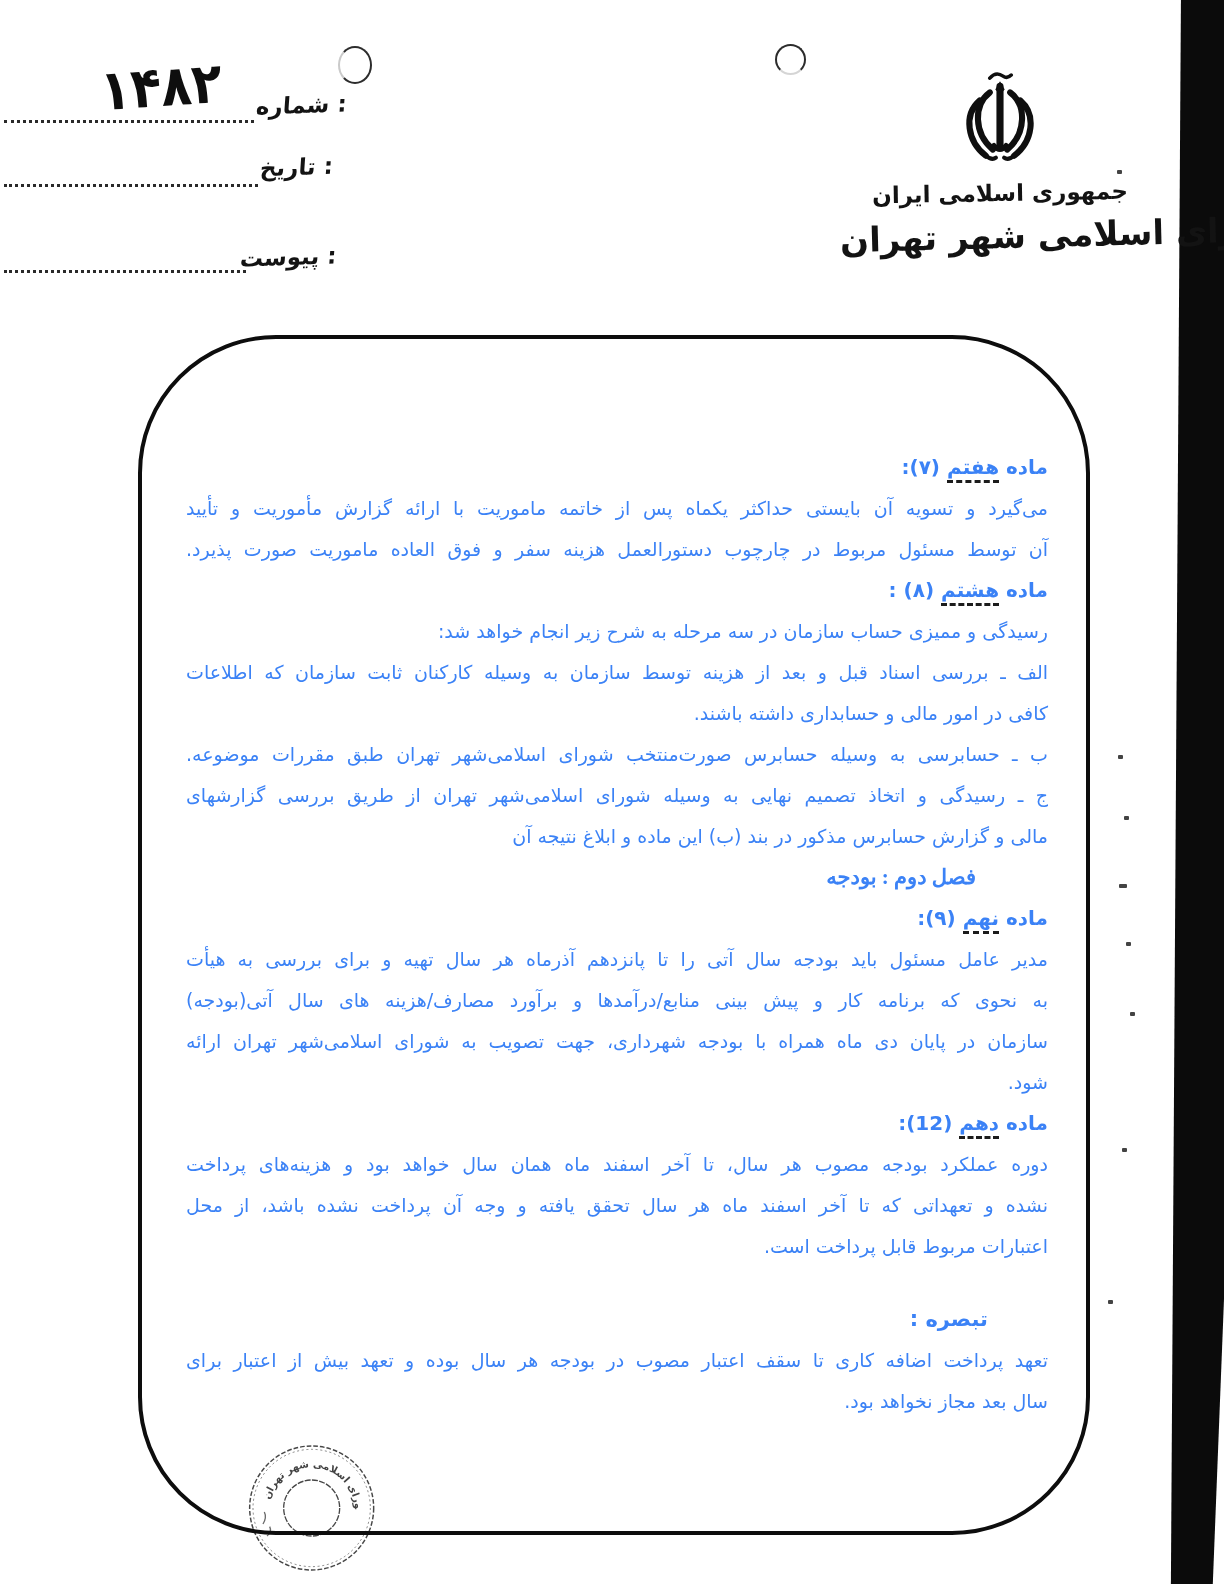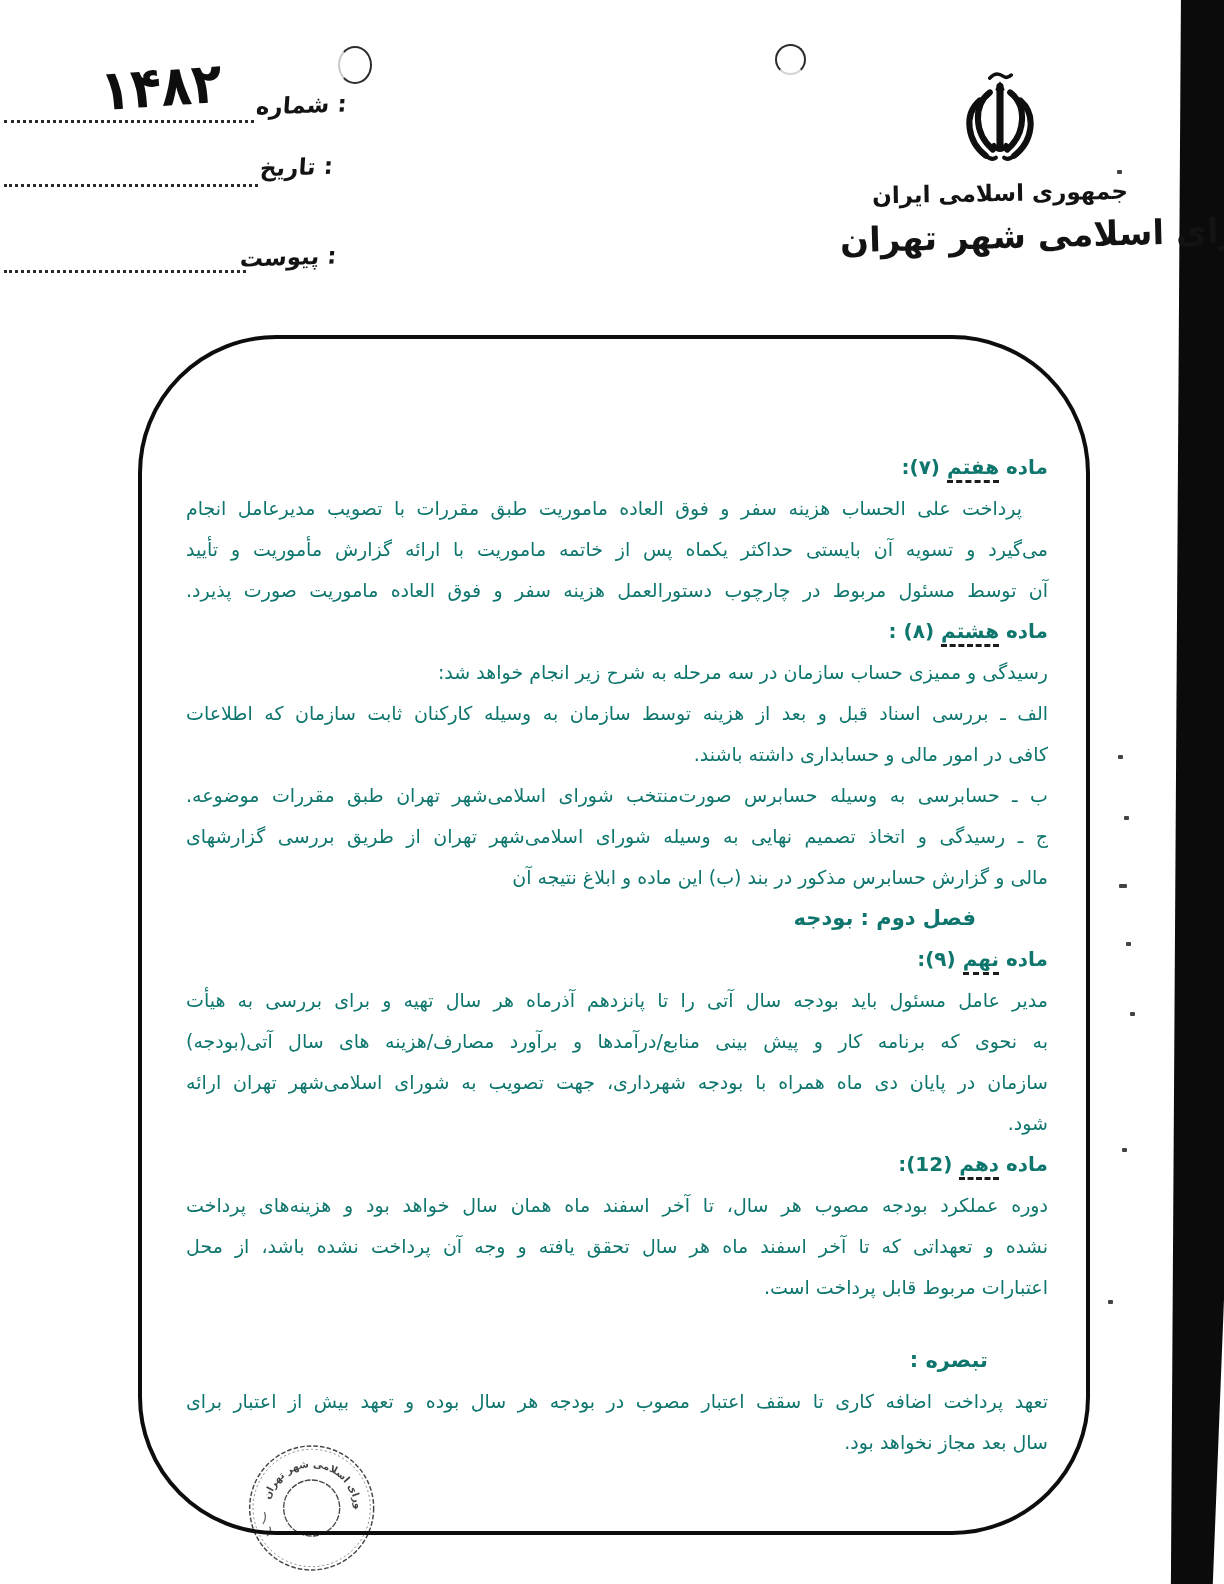--- a/index.html
+++ b/index.html
@@ -26,27 +26,27 @@
   .dotline{border-bottom:3px dotted #2a2a2a;height:24px;}
   .flabel{font-size:23px;font-weight:bold;transform:rotate(-2deg) skewX(-6deg);white-space:nowrap;}
   .handnum{font-size:50px;font-weight:bold;letter-spacing:3px;
            transform:rotate(-4deg) scaleY(1.12);color:#0e0e0e;}
 
   
   .frame{left:138px;top:335px;width:944px;height:1192px;border:4px solid #0d0d0d;
          border-radius:138px;background:transparent;z-index:3;}
   .content{left:142px;top:335px;width:944px;height:1192px;z-index:4;direction:rtl;
            padding:112px 38px 0 44px;box-sizing:border-box;}
-  .line{font-size:19px;line-height:41px;text-align:right;color:#0f766e;font-weight:500;
+  .line{font-size:19px;line-height:41px;text-align:right;color:#3b82f6;font-weight:500;
         white-space:nowrap;}
   .line.j{white-space:normal;text-align:justify;text-align-last:justify;}
   .line.indent{text-indent:26px;}
   .line.h{font-weight:bold;font-size:20px;white-space:nowrap;}
   .line.h .u{border-bottom:3px dashed #1c1c1c;padding-bottom:1px;}
-  .line.chapter{font-weight:bold;font-size:21px;padding-right:72px;}
+  .line.chapter{font-weight:bold;font-size:21px;padding-right:72px;font-family:Liberation Serif, serif;}
   .line.note{font-weight:bold;font-size:21px;padding-right:60px;letter-spacing:1px;margin-top:32px;}
 
   
   .stamp{left:208px;top:1444px;width:210px;height:140px;z-index:2;opacity:.9;}
 </style>
 </head>
 <body>
 
 <div class="abs scan-strip"></div>
 <div class="abs punch p1"></div>
@@ -89,21 +89,20 @@
 <div class="abs dotline" style="left:4px;top:160px;width:254px"></div>
 <div class="abs flabel" style="left:260px;top:154px">تاریخ :</div>
 
 <div class="abs dotline" style="left:4px;top:246px;width:242px"></div>
 <div class="abs flabel" style="left:240px;top:244px">پیوست :</div>
 
 <div class="abs frame"></div>
 
 <div class="abs content">
   <div class="line h"><span>ماده</span> <span class="u">هفتم</span> <span>(۷):</span></div>
-  <div class="line j indent">پرداخت علی الحساب هزینه سفر و فوق العاده ماموریت طبق مقررات با تصویب مدیرعامل انجام</div>
   <div class="line j">می‌گیرد و تسویه آن بایستی حداکثر یکماه پس از خاتمه ماموریت با ارائه گزارش مأموریت و تأیید</div>
   <div class="line j">آن توسط مسئول مربوط در چارچوب دستورالعمل هزینه سفر و فوق العاده ماموریت صورت پذیرد.</div>
 
   <div class="line h"><span>ماده</span> <span class="u">هشتم</span> <span>(۸) :</span></div>
   <div class="line">رسیدگی و ممیزی حساب سازمان در سه مرحله به شرح زیر انجام خواهد شد:</div>
   <div class="line j">الف ـ بررسی اسناد قبل و بعد از هزینه توسط سازمان به وسیله کارکنان ثابت سازمان که اطلاعات</div>
   <div class="line">کافی در امور مالی و حسابداری داشته باشند.</div>
   <div class="line j">ب ـ حسابرسی به وسیله حسابرس صورت‌منتخب شورای اسلامی‌شهر تهران طبق مقررات موضوعه.</div>
   <div class="line j">ج ـ رسیدگی و اتخاذ تصمیم نهایی به وسیله شورای اسلامی‌شهر تهران از طریق بررسی گزارشهای</div>
   <div class="line">مالی و گزارش حسابرس مذکور در بند (ب) این ماده و ابلاغ نتیجه آن</div>

